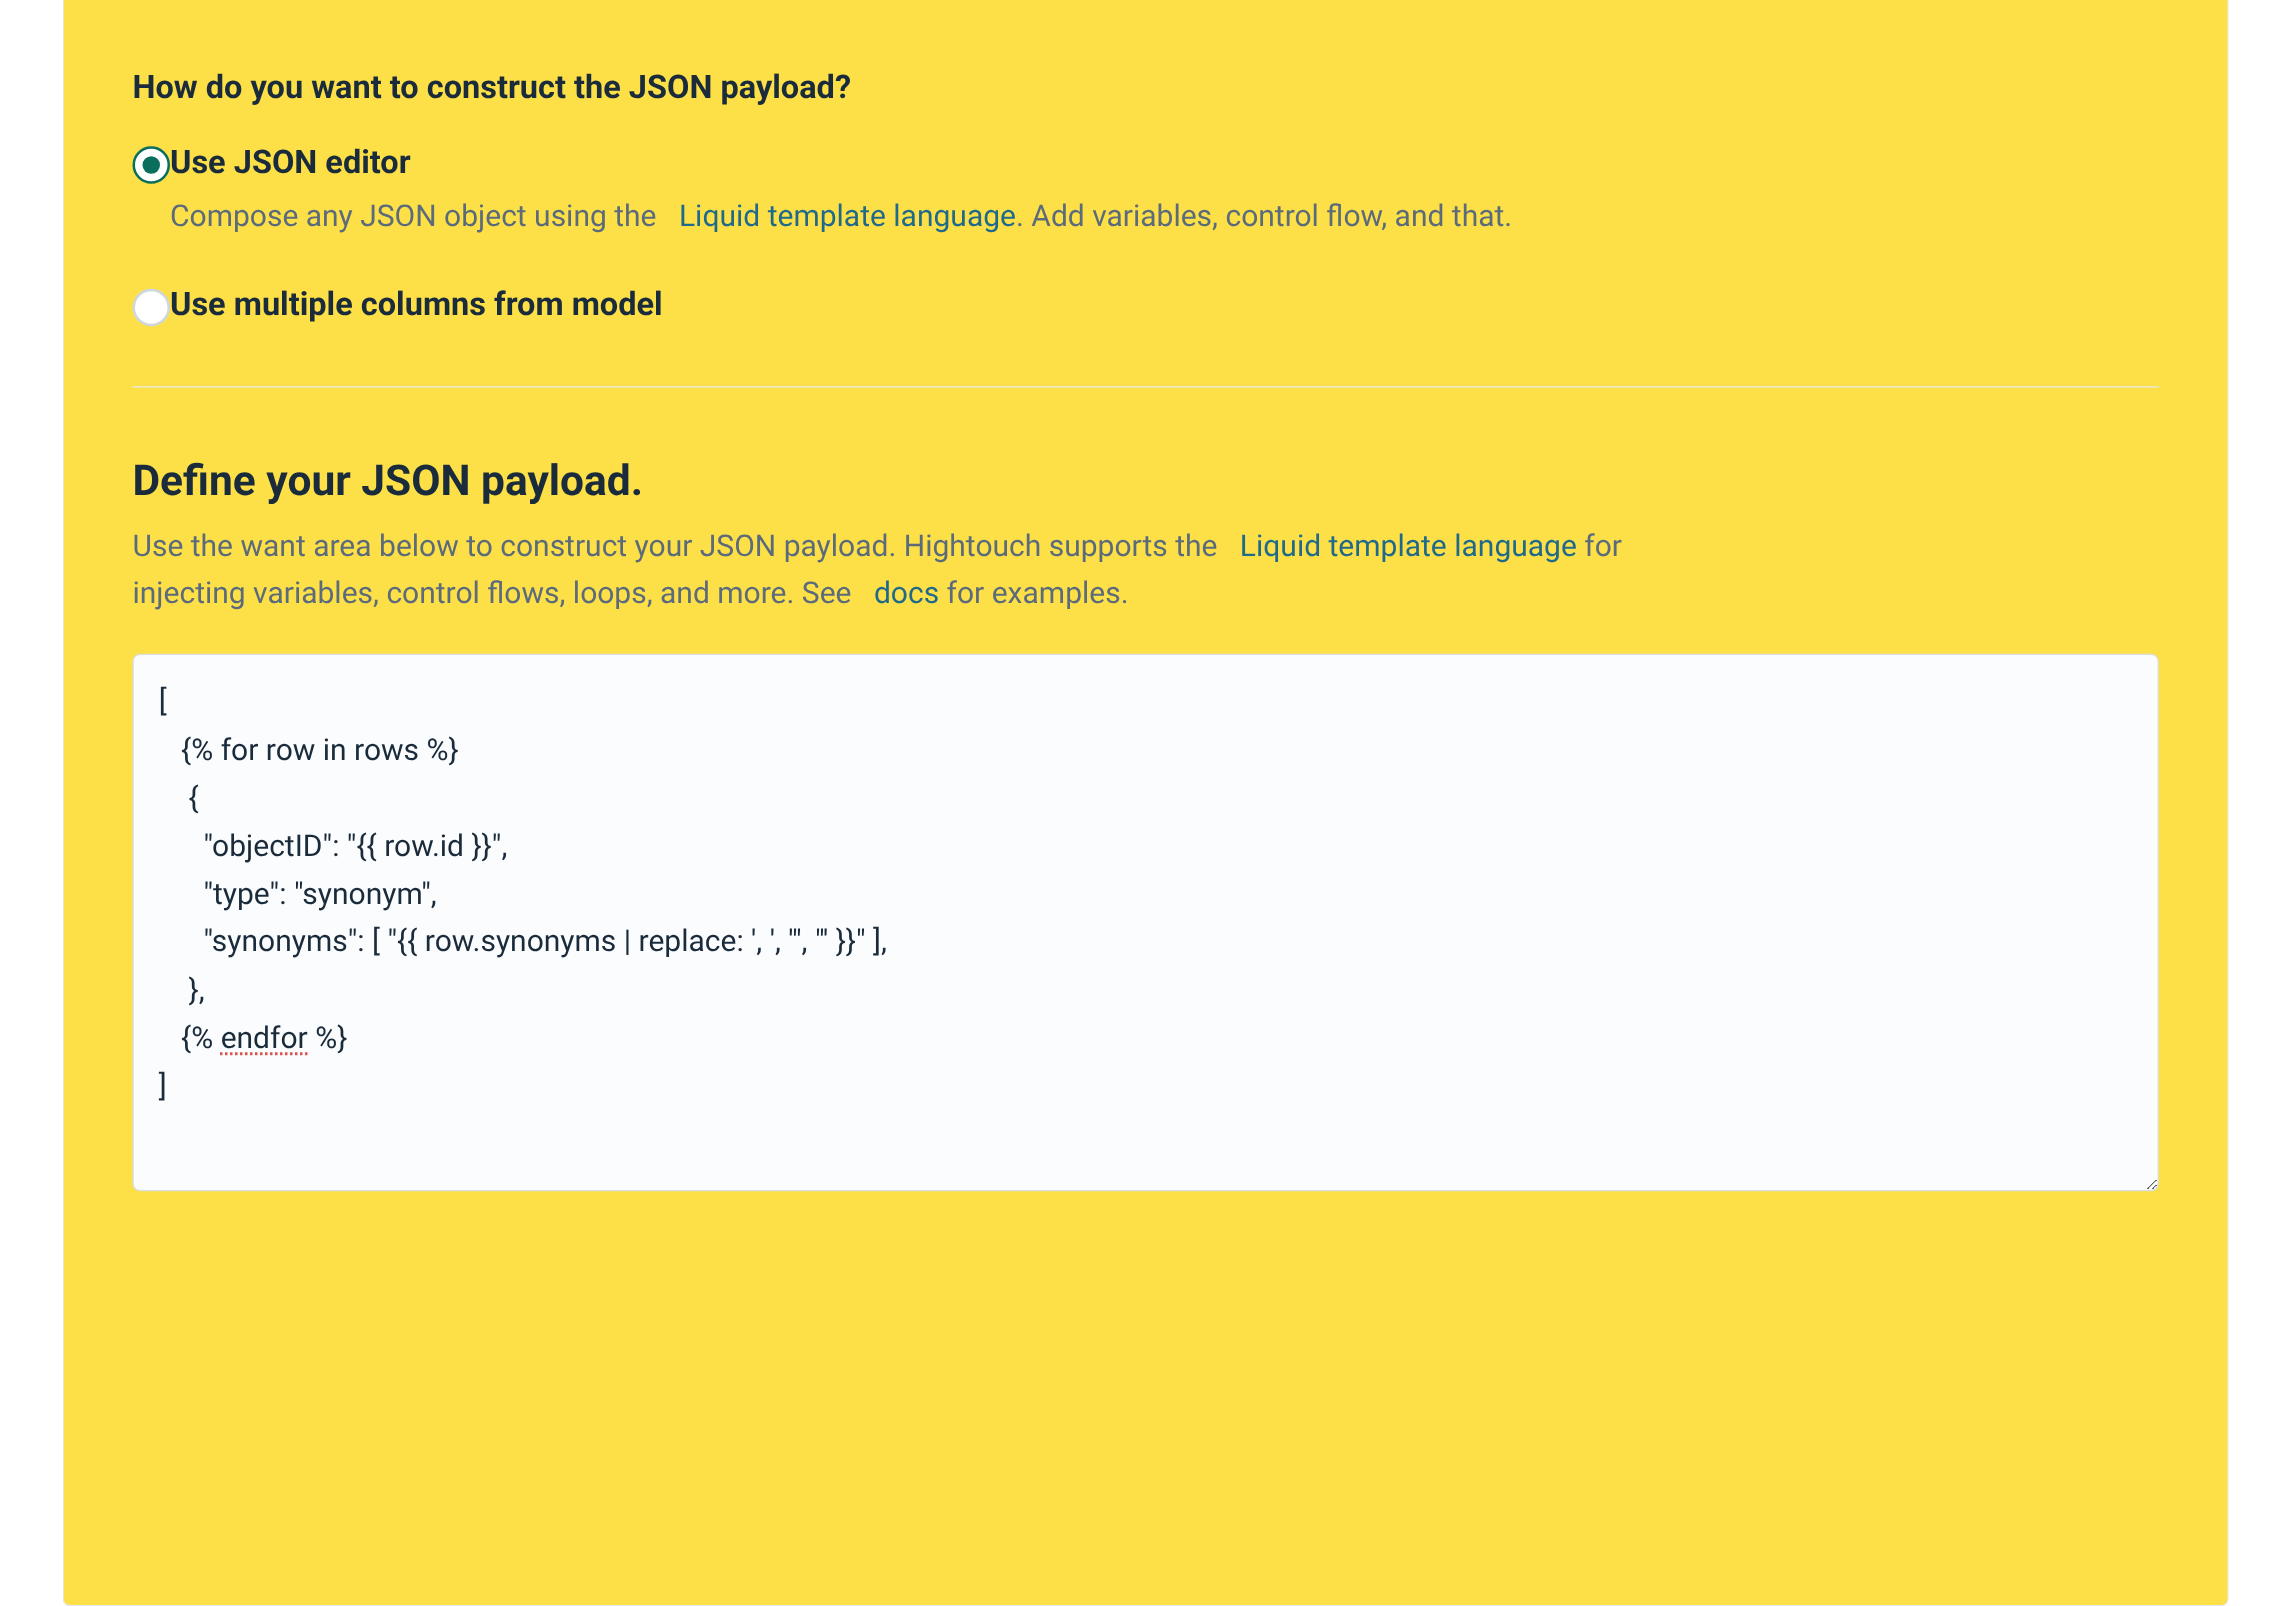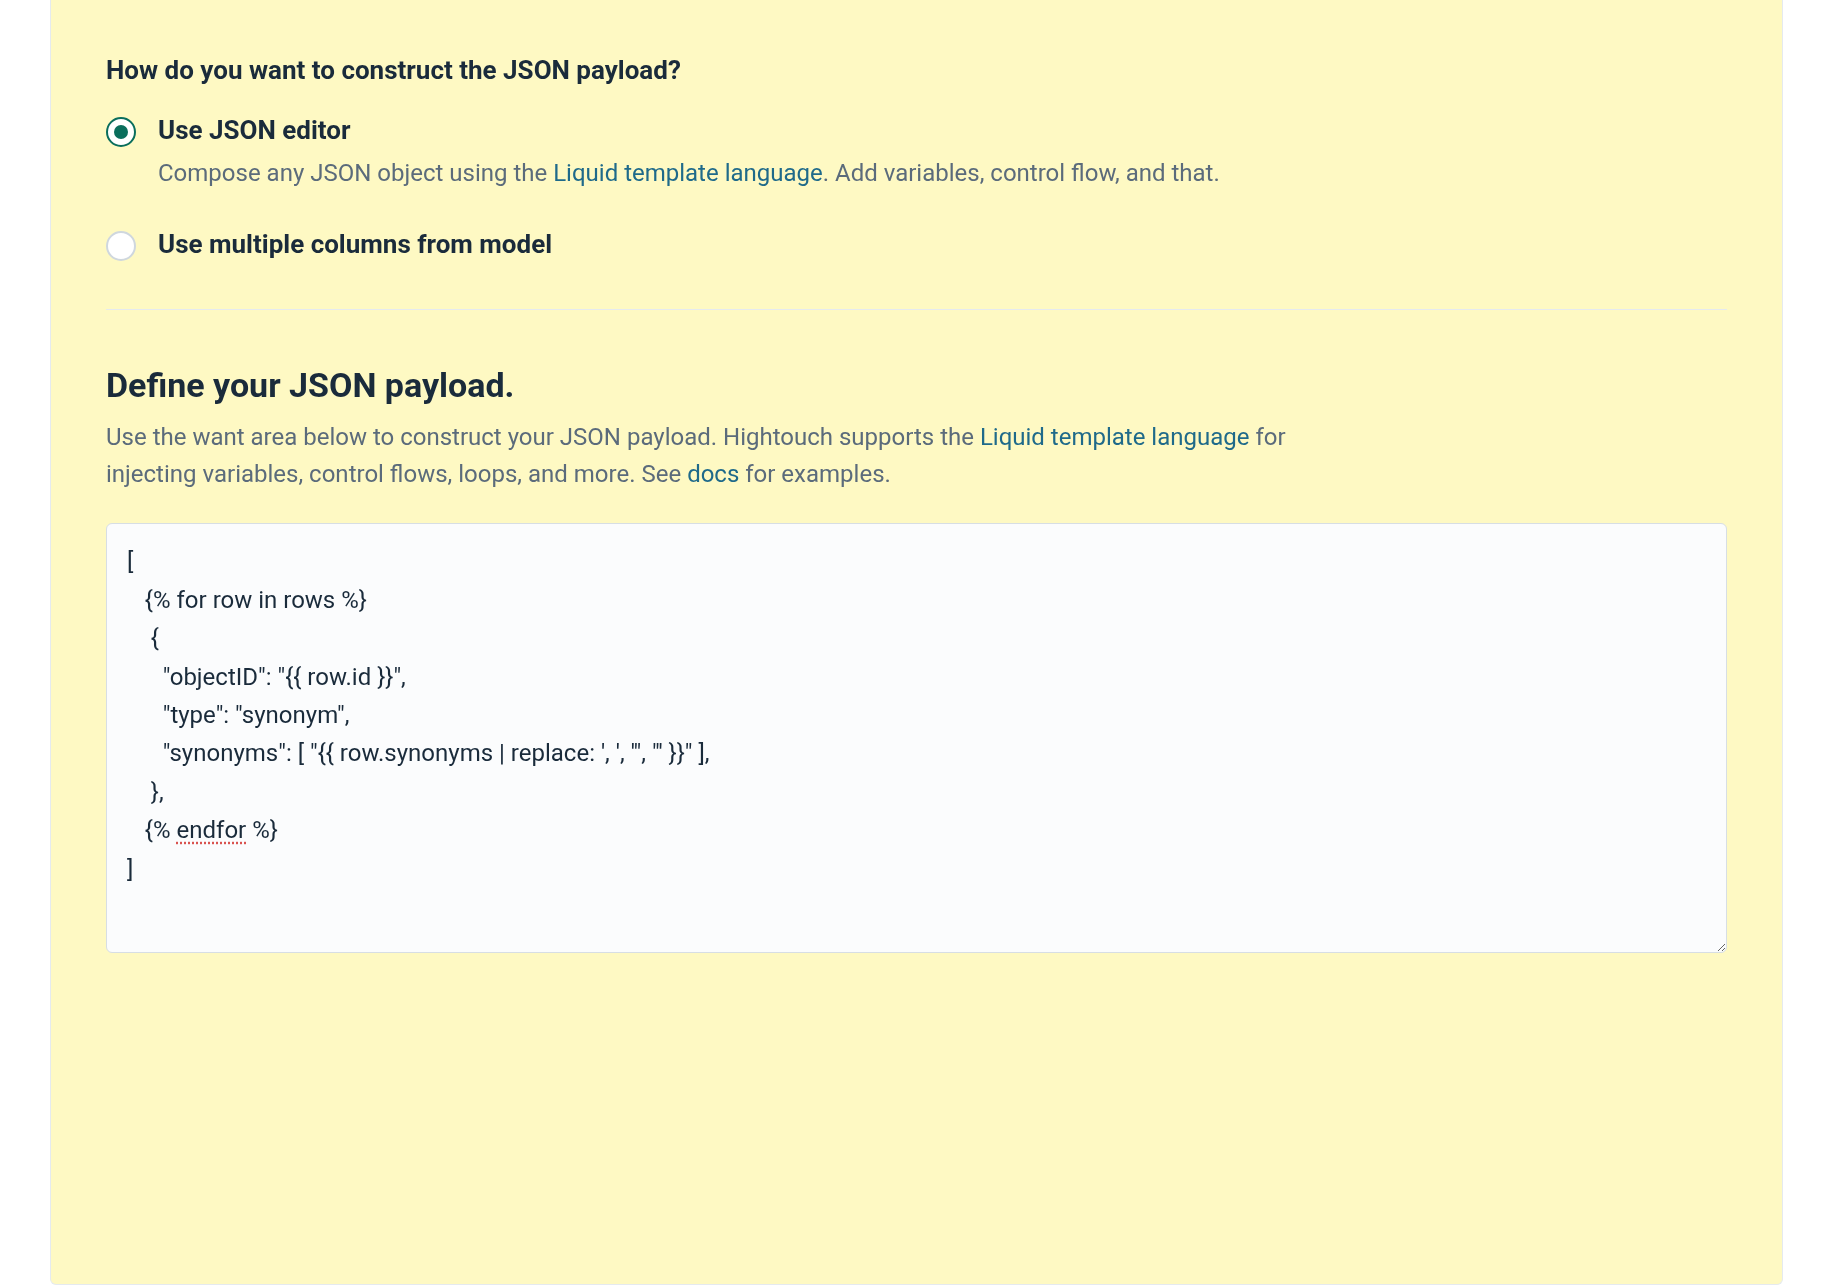--- a/index.html
+++ b/index.html
@@ -13,41 +13,40 @@
   .page {
     width: 1833px;
     min-height: 1285px;
     position: relative;
     padding: 0 50px;
   }
   .panel {
     border-left: 1px solid #e5eaef;
     border-right: 1px solid #e5eaef;
     border-bottom: 1px solid #e5eaef;
-    background: #fef9c3;
+    background: #fde047;
     padding: 55px 55px 40px 55px;
     min-height: 1285px;
     border-radius: 0 0 6px 6px;
   }
   .section-title {
     font-size: 26px;
     font-weight: 700;
     color: #1a2b3b;
     margin: 0 0 30px 0;
   }
   .radio-group {
     display: flex;
     flex-direction: column;
     gap: 38px;
     margin-bottom: 40px;
   }
   .radio-item {
     display: flex;
     align-items: flex-start;
-    gap: 22px;
   }
   .radio-circle {
     flex: 0 0 auto;
     width: 30px;
     height: 30px;
     border-radius: 50%;
     border: 2px solid #cfd7de;
     background: #ffffff;
     margin-top: 2px;
     position: relative;
@@ -78,20 +77,21 @@
     font-size: 24px;
     font-weight: 400;
     color: #5b6b7b;
     margin: 0;
     line-height: 1.5;
   }
   a.inline-link, .link-span {
     color: #1f6a8a;
     text-decoration: none;
     cursor: pointer;
+    margin-left: 12px;
   }
   hr.divider {
     border: none;
     border-top: 1px solid #e5eaef;
     margin: 35px 0 55px 0;
   }
   .define-title {
     font-size: 34px;
     font-weight: 700;
     color: #1a2b3b;

